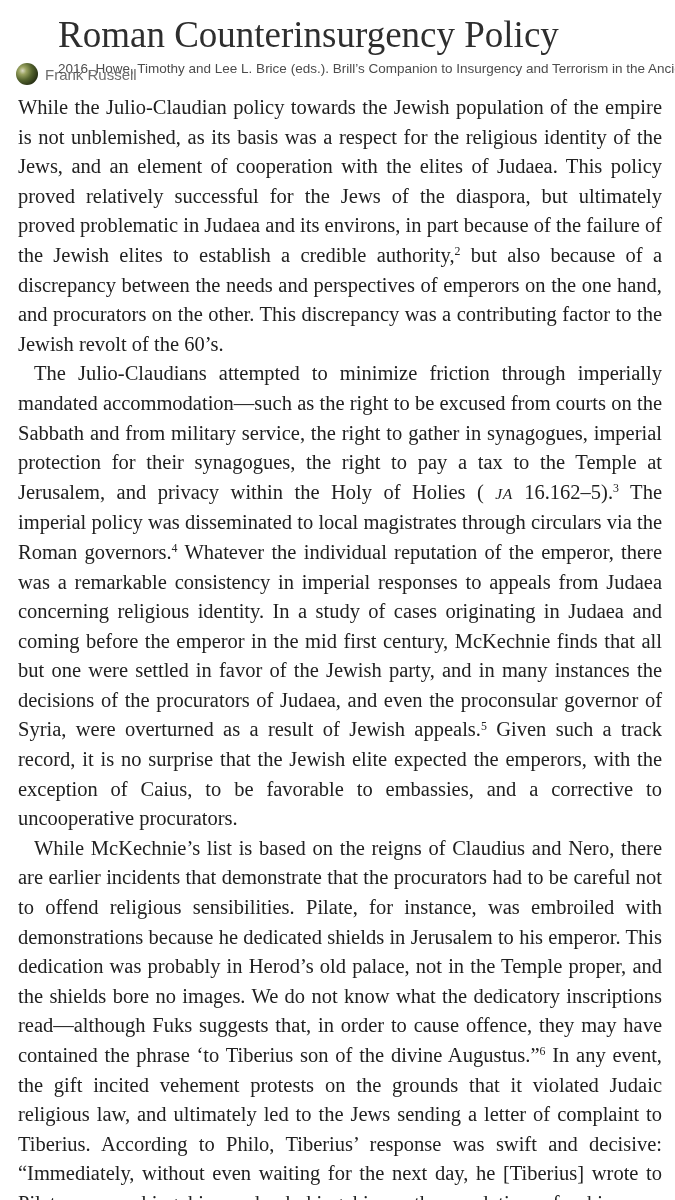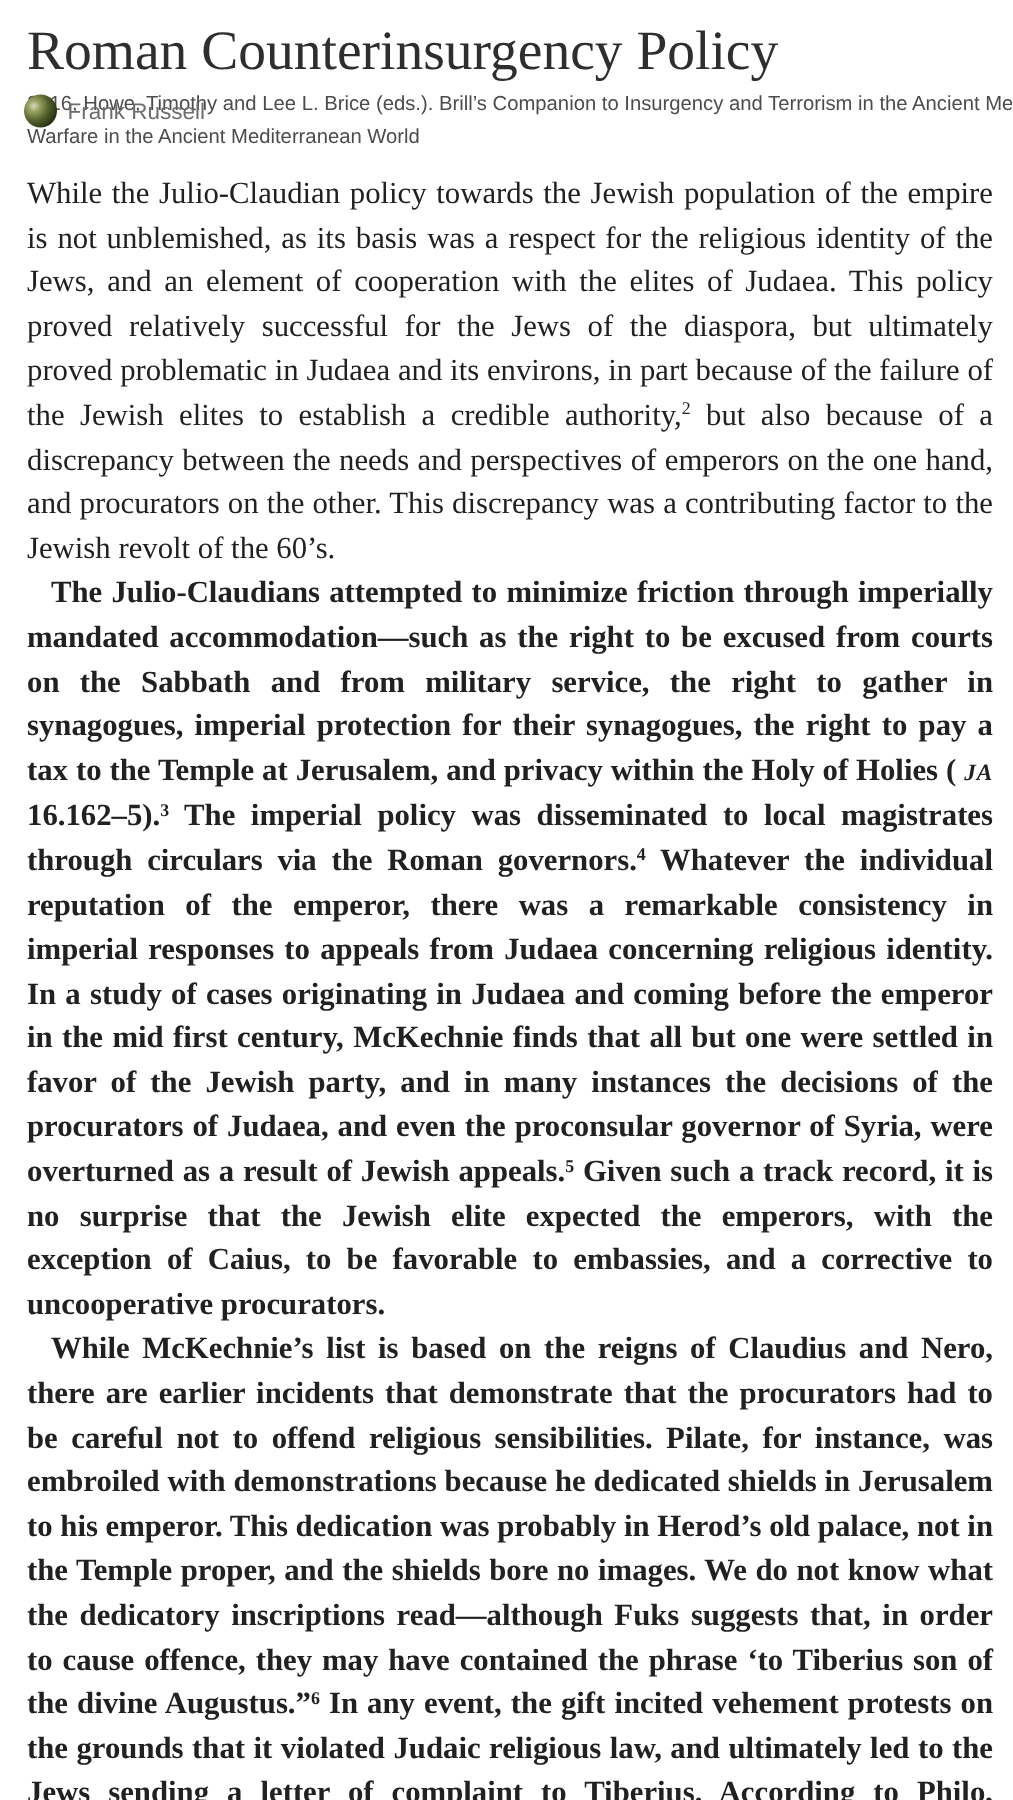--- a/index.html
+++ b/index.html
@@ -7,21 +7,21 @@
     padding: 0;
     background: #ffffff;
   }
   body {
     width: 675px;
     height: 1200px;
     overflow: hidden;
     position: relative;
     font-family: "Liberation Sans", sans-serif;
   }
-  header { position: relative; }
+  header { position: relative; padding-left: 40px; }
   h1 {
     margin: 0;
     padding: 13px 0 0 18px;
     font-family: "Liberation Serif", "DejaVu Serif", serif;
     font-weight: 400;
     font-size: 37px;
     line-height: 44px;
     color: #2e2e2e;
   }
   .title-line { display: block; }
@@ -61,21 +61,21 @@
   article {
     padding: 13px 13px 0 18px;
     font-family: "Liberation Serif", "DejaVu Serif", serif;
     font-size: 20.5px;
     line-height: 29.6px;
     color: #212121;
     text-align: justify;
     hyphens: auto;
   }
   article p { margin: 0; }
-  article p.indent { text-indent: 16px; font-weight: bold; }
+  article p.indent { text-indent: 16px; }
   article sup {
     font-size: 0.58em;
     line-height: 0;
     vertical-align: baseline;
     position: relative;
     top: -0.55em;
   }
   .ja {
     font-style: italic;
     font-size: 0.76em;
@@ -90,21 +90,20 @@
     <span class="title-line">Roman Counterinsurgency Policy</span>
   </h1>
 
   <div class="author-chip">
     <span class="avatar"></span>
     <span class="author-name">Frank Russell</span>
   </div>
 
   <div class="meta">
     <div class="meta-l1">2016, Howe, Timothy and Lee L. Brice (eds.). Brill’s Companion to Insurgency and Terrorism in the Ancient Mediterranean. Bri</div>
-    <div class="meta-l2">Warfare in the Ancient Mediterranean World</div>
   </div>
 </header>
 
 <article>
     <p><span>While the Julio-Claudian policy towards the Jewish population of the empire is not unblemished, as its basis was a respect for the religious identity of the Jews, and an element of cooperation with the elites of Judaea. This policy proved relatively successful for the Jews of the diaspora, but ultimately proved problematic in Judaea and its environs, in part because of the failure of the Jewish elites to establish a credible authority,</span><sup>2</sup><span> but also because of a discrepancy between the needs and perspectives of emperors on the one hand, and procurators on the other. This discrepancy was a contributing factor to the Jewish revolt of the 60’s.</span></p>
     <p class="indent"><span>The Julio-Claudians attempted to minimize friction through imperially mandated accommodation—such as the right to be excused from courts on the Sabbath and from military service, the right to gather in synagogues, imperial protection for their synagogues, the right to pay a tax to the Temple at Jerusalem, and privacy within the Holy of Holies ( </span><span class="ja">JA</span><span>  16.162–5).</span><sup>3</sup><span> The imperial policy was disseminated to local magistrates through circulars via the Roman governors.</span><sup>4</sup><span> Whatever the individual reputation of the emperor, there was a remarkable consistency in imperial responses to appeals from Judaea concerning religious identity. In a study of cases originating in Judaea and coming before the emperor in the mid first century, McKechnie finds that all but one were settled in favor of the Jewish party, and in many instances the decisions of the procurators of Judaea, and even the proconsular governor of Syria, were overturned as a result of Jewish appeals.</span><sup>5</sup><span> Given such a track record, it is no surprise that the Jewish elite expected the emperors, with the exception of Caius, to be favorable to embassies, and a corrective to uncooperative procurators.</span></p>
     <p class="indent"><span>While McKechnie’s list is based on the reigns of Claudius and Nero, there are earlier incidents that demonstrate that the procurators had to be careful not to offend religious sensibilities. Pilate, for instance, was embroiled with demonstrations because he dedicated shields in Jerusalem to his emperor. This dedication was probably in Herod’s old palace, not in the Temple proper, and the shields bore no images. We do not know what the dedicatory inscriptions read—although Fuks suggests that, in order to cause offence, they may have contained the phrase ‘to Tiberius son of the divine Augustus.”</span><sup>6</sup><span> In any event, the gift incited vehement protests on the grounds that it violated Judaic religious law, and ultimately led to the Jews sending a letter of complaint to Tiberius. According to Philo, Tiberius’ response was swift and decisive: “Immediately, without even waiting for the next day, he [Tiberius] wrote to Pilate, reproaching him and rebuking him a thousand times for his new-fangled audacity and telling him to remove the shields at once and have them taken from the capital to the coastal city of Caesarea . . . to be dedicated in the temple of Augustus” (Philo </span></p>
   </article>
 
 </body></html>

